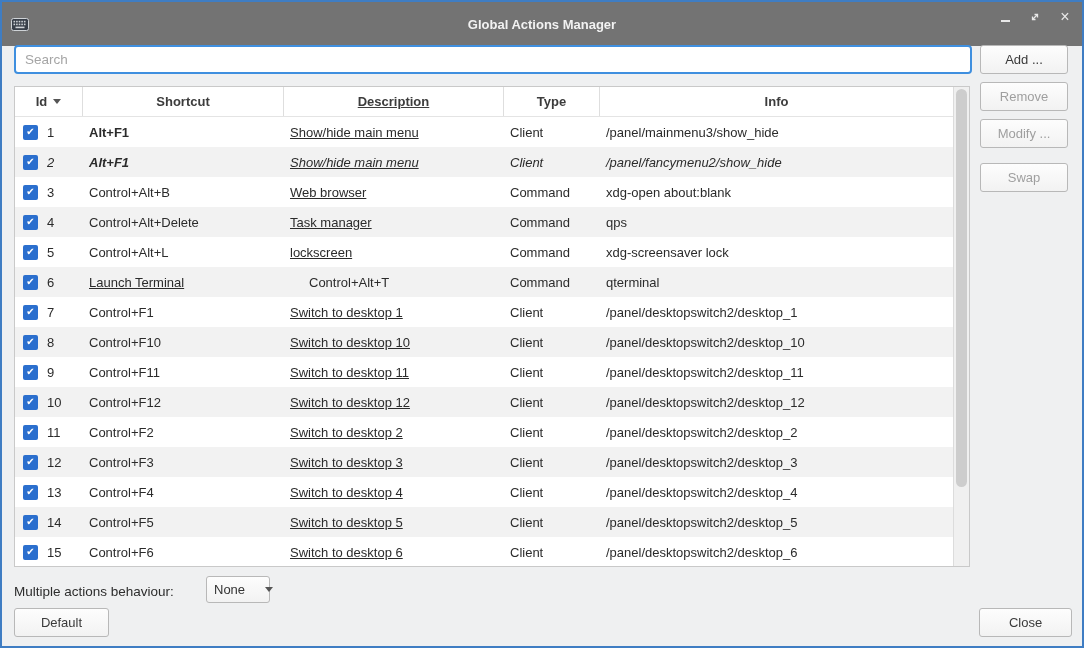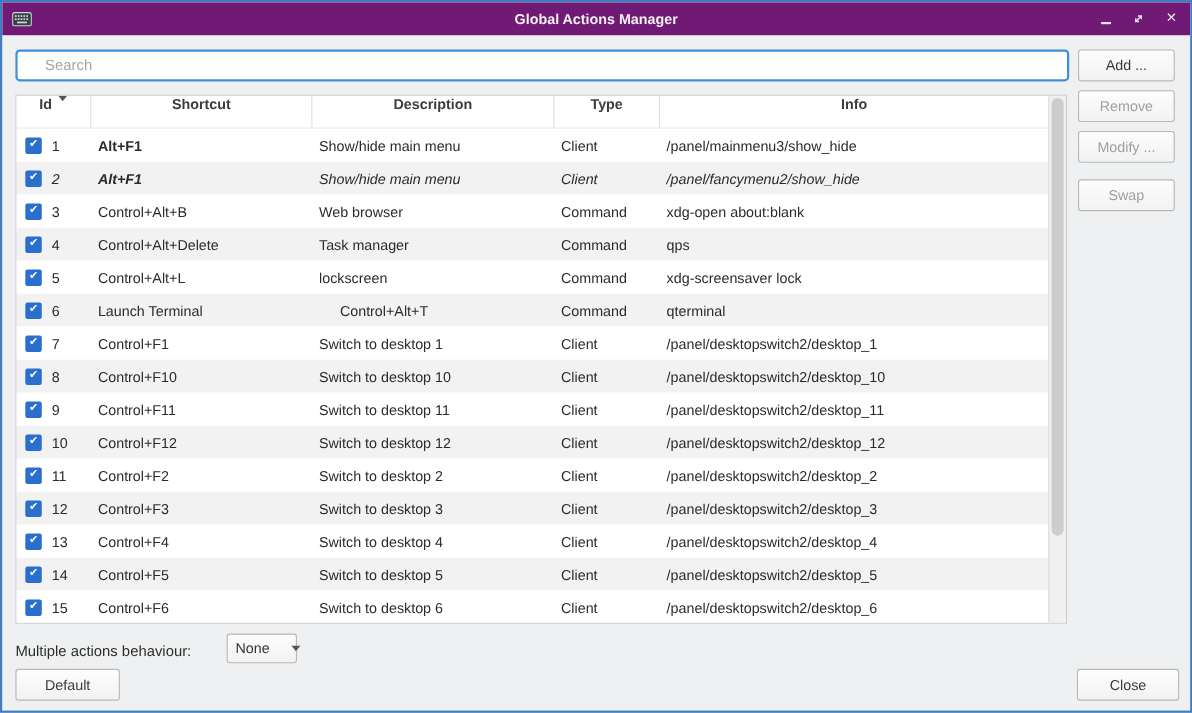--- a/index.html
+++ b/index.html
@@ -3,60 +3,60 @@
 <meta charset="utf-8">
 <style>
   * { box-sizing: border-box; margin: 0; padding: 0; }
   html,body { width:1084px; height:648px; }
   body { font-family:"Liberation Sans","DejaVu Sans",sans-serif; background:#eff0f1; }
 
   .window { position:absolute; inset:0; width:1084px; height:648px;
             border:2px solid #3f7dc3; background:#eff0f1; overflow:hidden; }
 
   
-  .titlebar { position:absolute; left:0; top:0; right:0; height:30px;
-              background:#701a75; display:flex; align-items:center; }
+  .titlebar { position:absolute; left:0; top:0; right:0; height:44px;
+              background:#737373; display:flex; align-items:center; }
   .app-icon { margin-left:9px; display:flex; align-items:center; }
   .title { position:absolute; left:0; right:0; text-align:center; color:#f2f2f2;
            font-size:13px; font-weight:bold; pointer-events:none; }
   .win-controls { position:absolute; right:10px; top:0; height:30px;
                   display:flex; align-items:center; gap:16px; }
   .win-btn { width:14px; height:14px; display:flex; align-items:center;
              justify-content:center; color:#e8e8e8; cursor:default; }
   .min-glyph { width:9px; height:2px; background:#e8e8e8; margin-top:7px; }
   .close-glyph { font-size:16px; line-height:14px; color:#e8e8e8; }
 
   
   .search { position:absolute; left:12px; top:43px; width:958px; height:29px;
             border:2px solid #3f8fdf; border-radius:4px; background:#fff;
-            padding:0 25px; font-size:13.5px; color:#333; outline:none;
+            padding:0 9px; font-size:13.5px; color:#333; outline:none;
             font-family:inherit; }
   .search::placeholder { color:#a5a5a5; }
 
   
   .btn { position:absolute; height:29px; border:1px solid #b8b8b8; border-radius:3px;
          background:linear-gradient(#fdfdfd,#f2f2f2); font-size:13px; color:#3a3a3a;
          font-family:inherit; cursor:default; }
   .side-btn { left:978px; width:88px; }
   .btn.disabled { color:#9f9f9f; }
   #btn-add { top:43px; } #btn-remove { top:80px; }
   #btn-modify { top:117px; } #btn-swap { top:161px; }
 
   
   .table-frame { position:absolute; left:12px; top:84px; width:956px; height:481px;
                  background:#fff; border:1px solid #c9c9c9; overflow:hidden; }
   .table-inner { position:absolute; left:0; top:0; right:16px; bottom:0; }
   .thead { display:flex; height:30px; border-bottom:1px solid #e4e4e4; background:#fff; }
-  .th { display:flex; align-items:flex-start; justify-content:center;
+  .th { display:flex; align-items:center; justify-content:center;
         font-size:13px; font-weight:bold; color:#3c3c3c; border-right:1px solid #dedede; }
   .th:last-child { border-right:none; }
   .sort-arrow { width:0; height:0; border-left:4px solid transparent;
                 border-right:4px solid transparent; border-top:5px solid #555;
                 margin-left:6px; }
-  .c-id { width:68px; } .c-shortcut { width:201px; } .c-desc { width:220px; }
+  .c-id { width:68px; } .c-shortcut { width:201px; } .c-desc { width:220px;text-decoration:underline; }
   .c-type { width:96px; } .c-info { flex:1; }
 
   .tr { display:flex; height:30px; background:#fff; font-size:13px; color:#2b2b2b; }
   .tr.alt { background:#f2f2f2; }
   .tr.row-italic { font-style:italic; }
   .tr.shortcut-bold .cell-shortcut { font-weight:bold; }
   .td { display:flex; align-items:center; overflow:hidden; white-space:nowrap; }
   .td.c-shortcut,.td.c-desc,.td.c-type,.td.c-info { padding-left:6px; }
   .td.c-id { padding-left:8px; gap:9px; }
 

